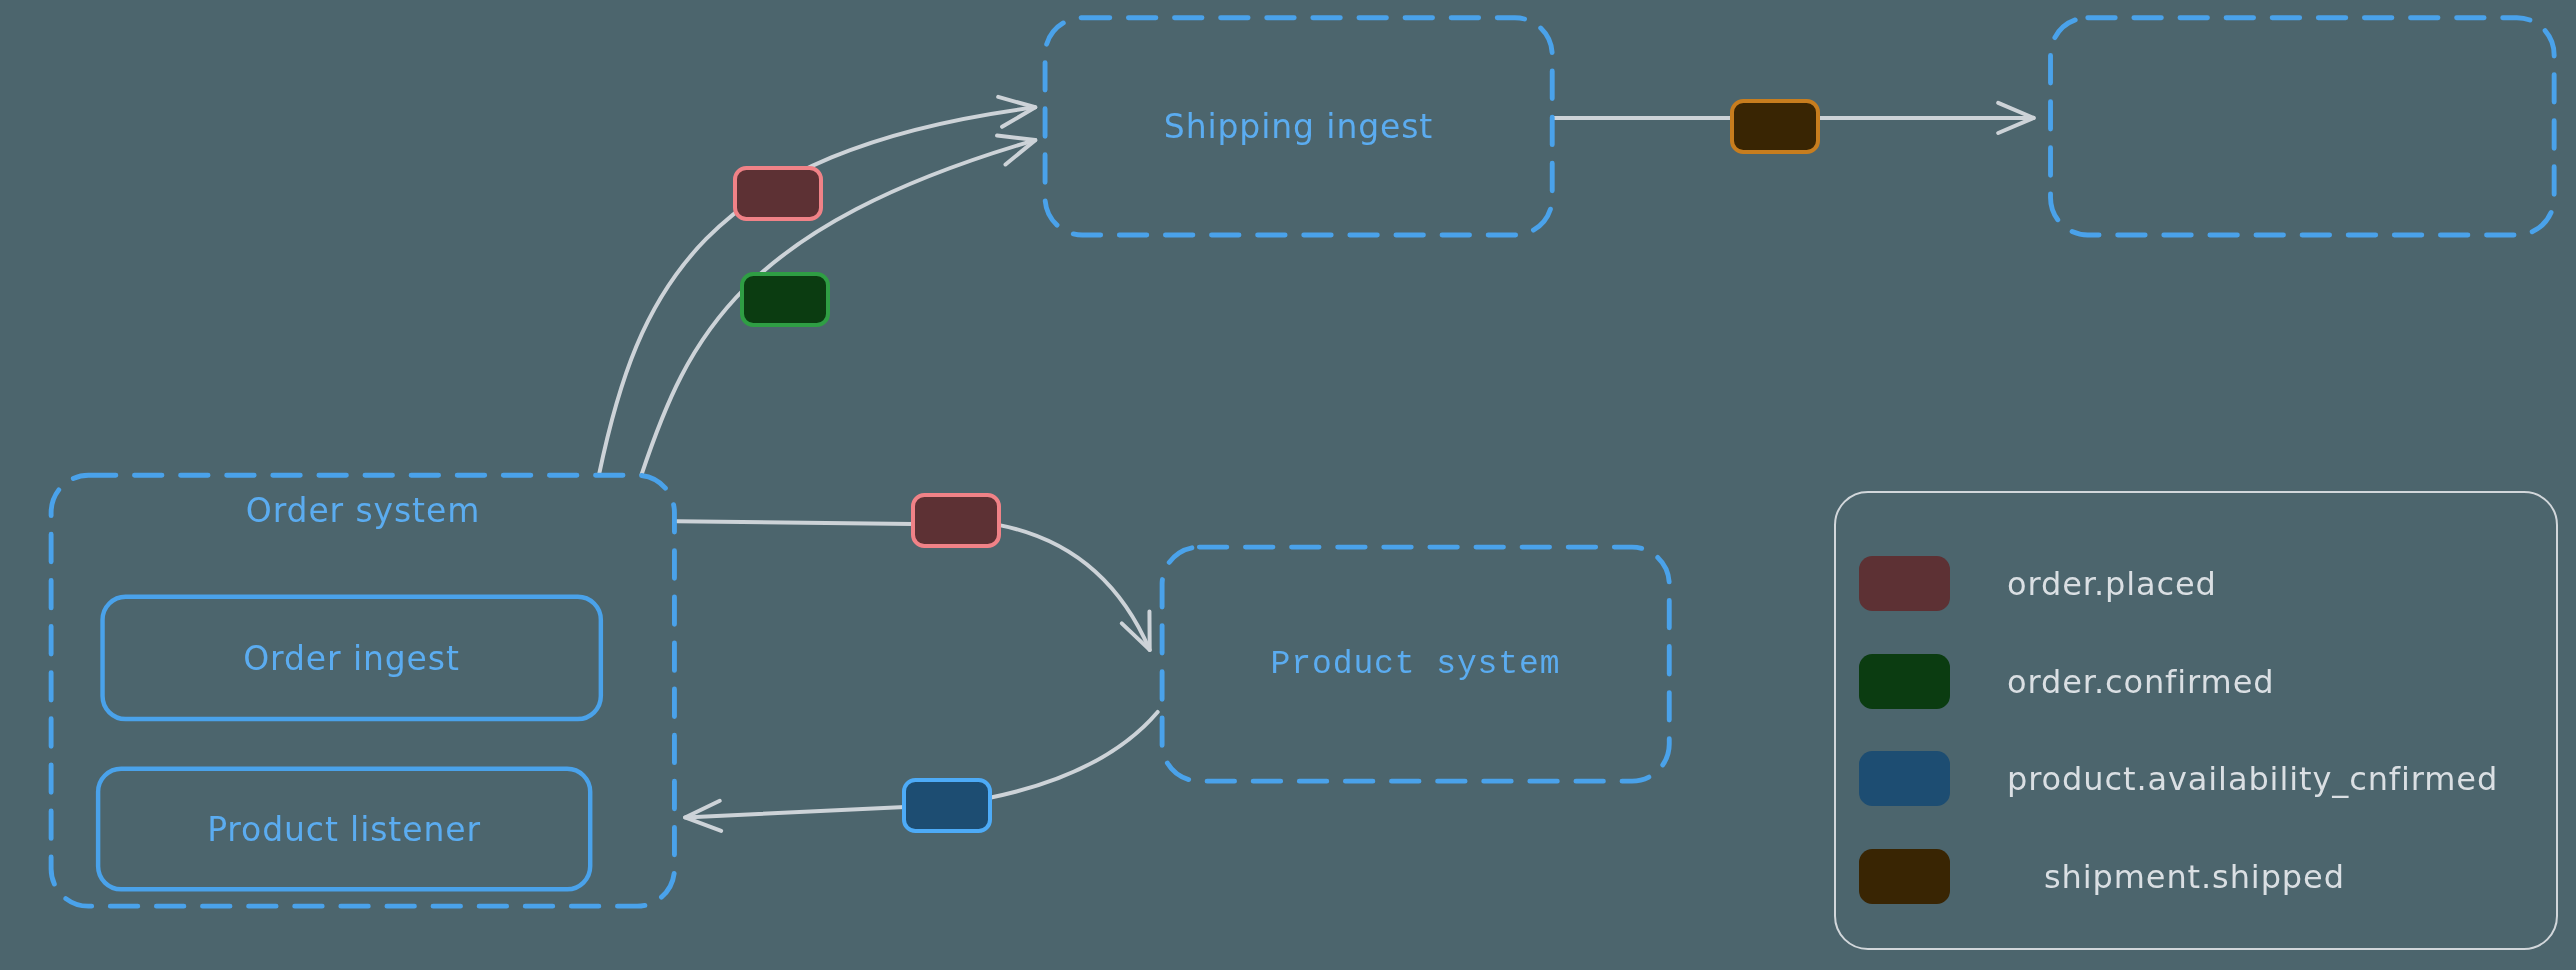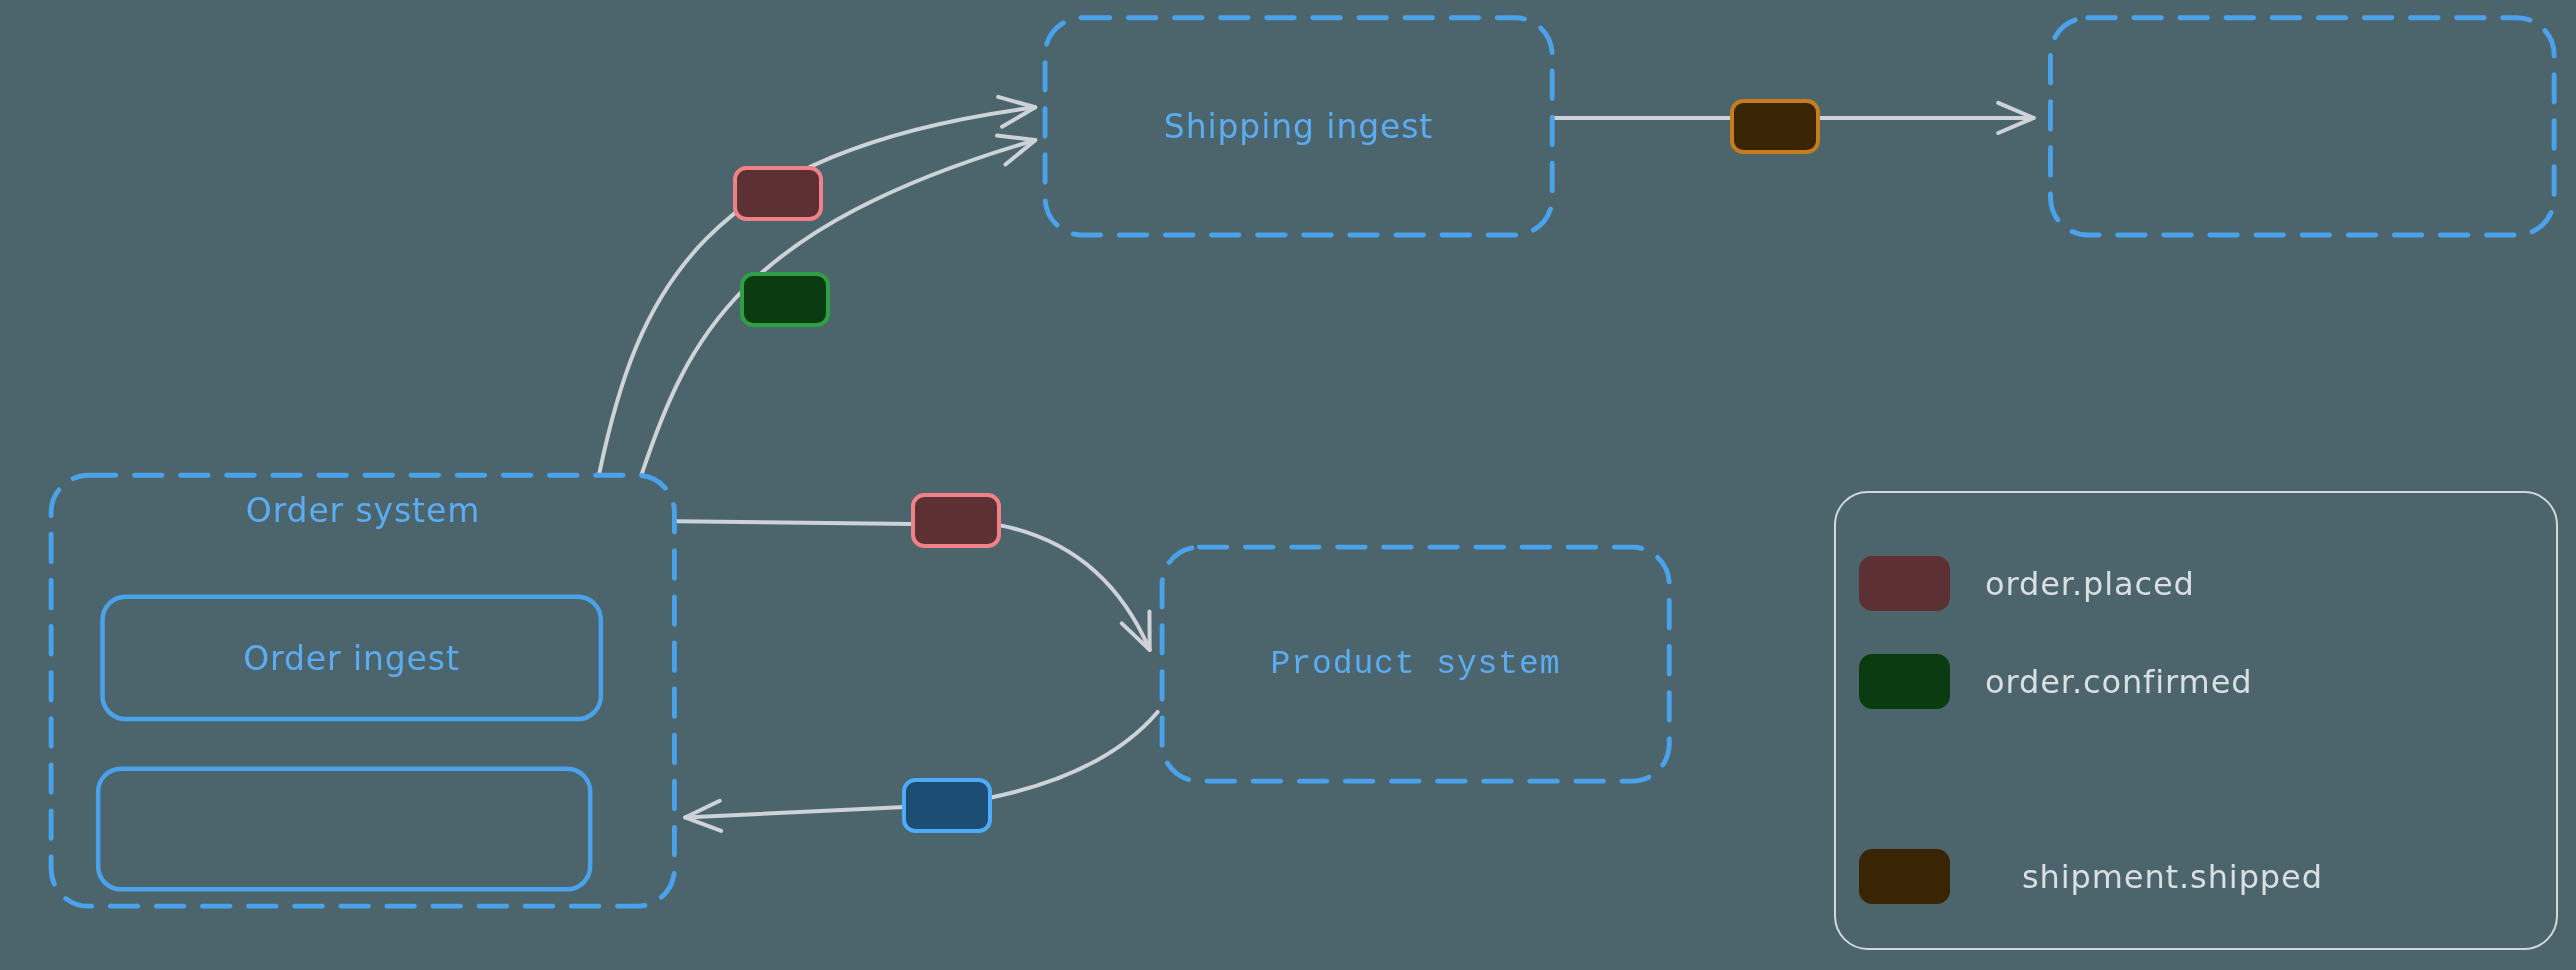--- a/index.html
+++ b/index.html
@@ -70,21 +70,21 @@
   }
   .swatch {
     width: 91px;
     height: 55px;
     border-radius: 13.3px;
     border: 4.4px solid transparent;
     box-sizing: border-box;
     flex: 0 0 auto;
   }
   .legend-label {
-    margin-left: 35px;
+    margin-left: 57px;
     color: var(--legend-text, #dadfe3);
     font-size: 32px;
     letter-spacing: 0.9px;
     white-space: nowrap;
   }
 </style>
 </head>
 <body>
 
 <div id="canvas">
@@ -112,38 +112,43 @@
     </g>
 
     <g fill="none" stroke="#4aa2ea" stroke-width="5">
       <rect x="115" y="673" width="562" height="138" rx="26"></rect>
       <rect x="110" y="867" width="555" height="136" rx="26"></rect>
     </g>
   </svg>
 
   <div class="node-label node-title" style="left:51px; top:491px; width:624px; height:43px;">Order system</div>
   <div class="node-label" style="left:102px; top:597px; width:499px; height:122px;">Order ingest</div>
+  <div class="node-label" style="left:98px; top:769px; width:492px; height:121px;">Product listener</div>
   <div class="node-label" style="left:1045px; top:18px; width:507px; height:217px;">Shipping ingest</div>
   <div class="node-label" style="left:1162px; top:547px; width:507px; height:234px;font-family:Liberation Mono, monospace;">Product system</div>
 
   <div class="badge order-placed" style="left:733px; top:166px;"></div>
   <div class="badge order-confirmed" style="left:740px; top:272px;"></div>
   <div class="badge order-placed" style="left:911px; top:493px;"></div>
   <div class="badge product-availability" style="left:902px; top:778px;"></div>
   <div class="badge shipment-shipped" style="left:1730px; top:99px;"></div>
 
   <div id="legend">
     <div class="legend-row" style="top:63px;">
       <div class="swatch order-placed"></div>
       <span class="legend-label">order.placed</span>
     </div>
     <div class="legend-row" style="top:161px;">
       <div class="swatch order-confirmed"></div>
       <span class="legend-label">order.confirmed</span>
     </div>
+    <div class="legend-row" style="top:258px;">
+      <div class="swatch product-availability"></div>
+      <span class="legend-label">product.availability_cnfirmed</span>
+    </div>
     <div class="legend-row" style="top:356px;gap:37px;">
       <div class="swatch shipment-shipped"></div>
       <span class="legend-label">shipment.shipped</span>
     </div>
   </div>
 
 </div>
 
 
 </body></html>

